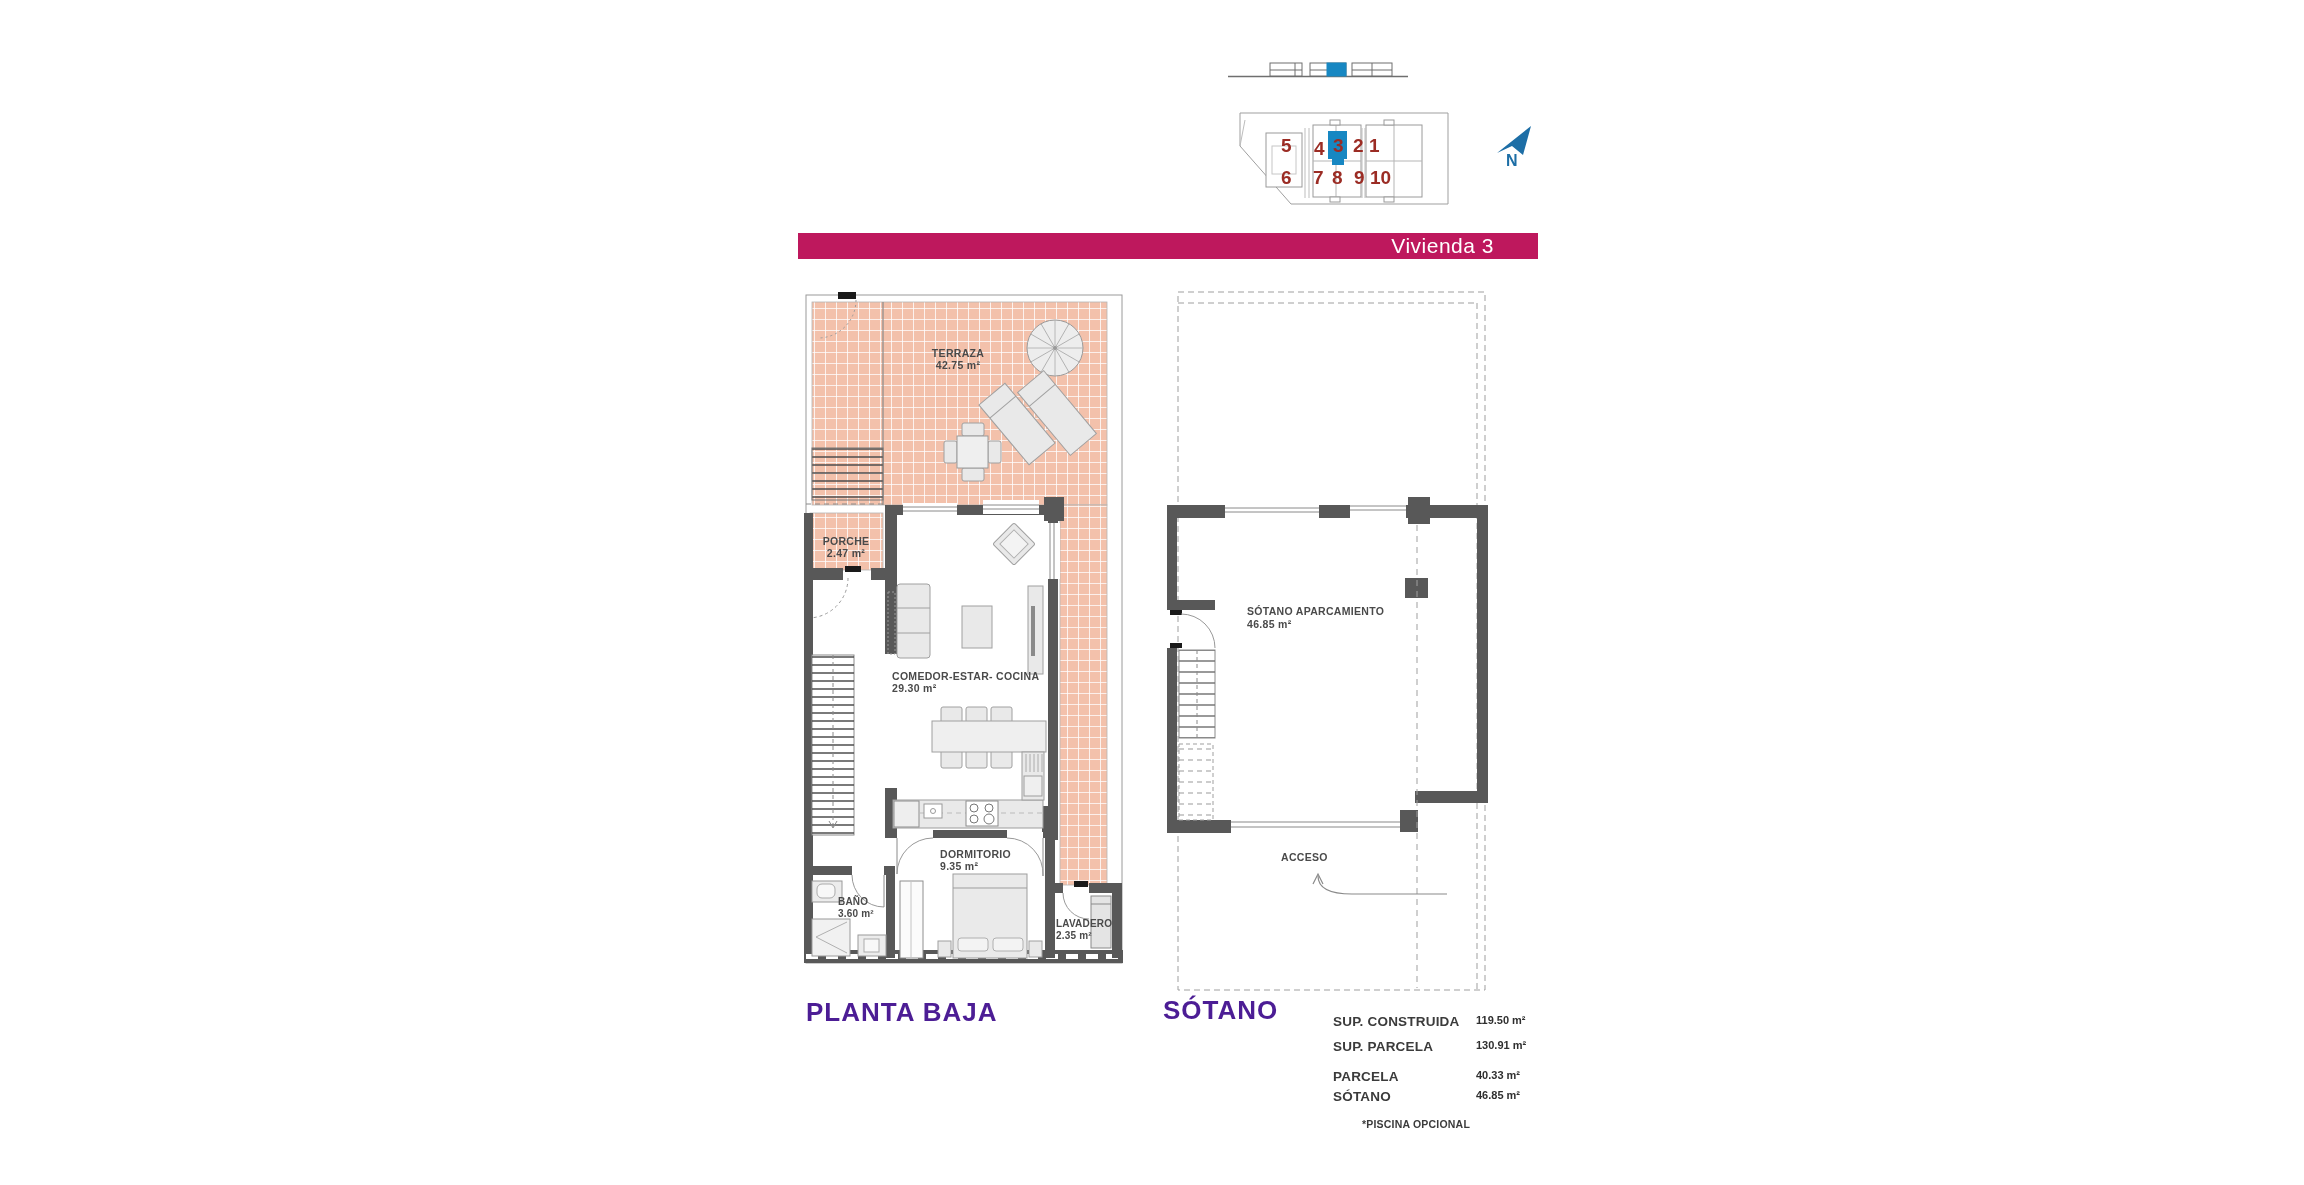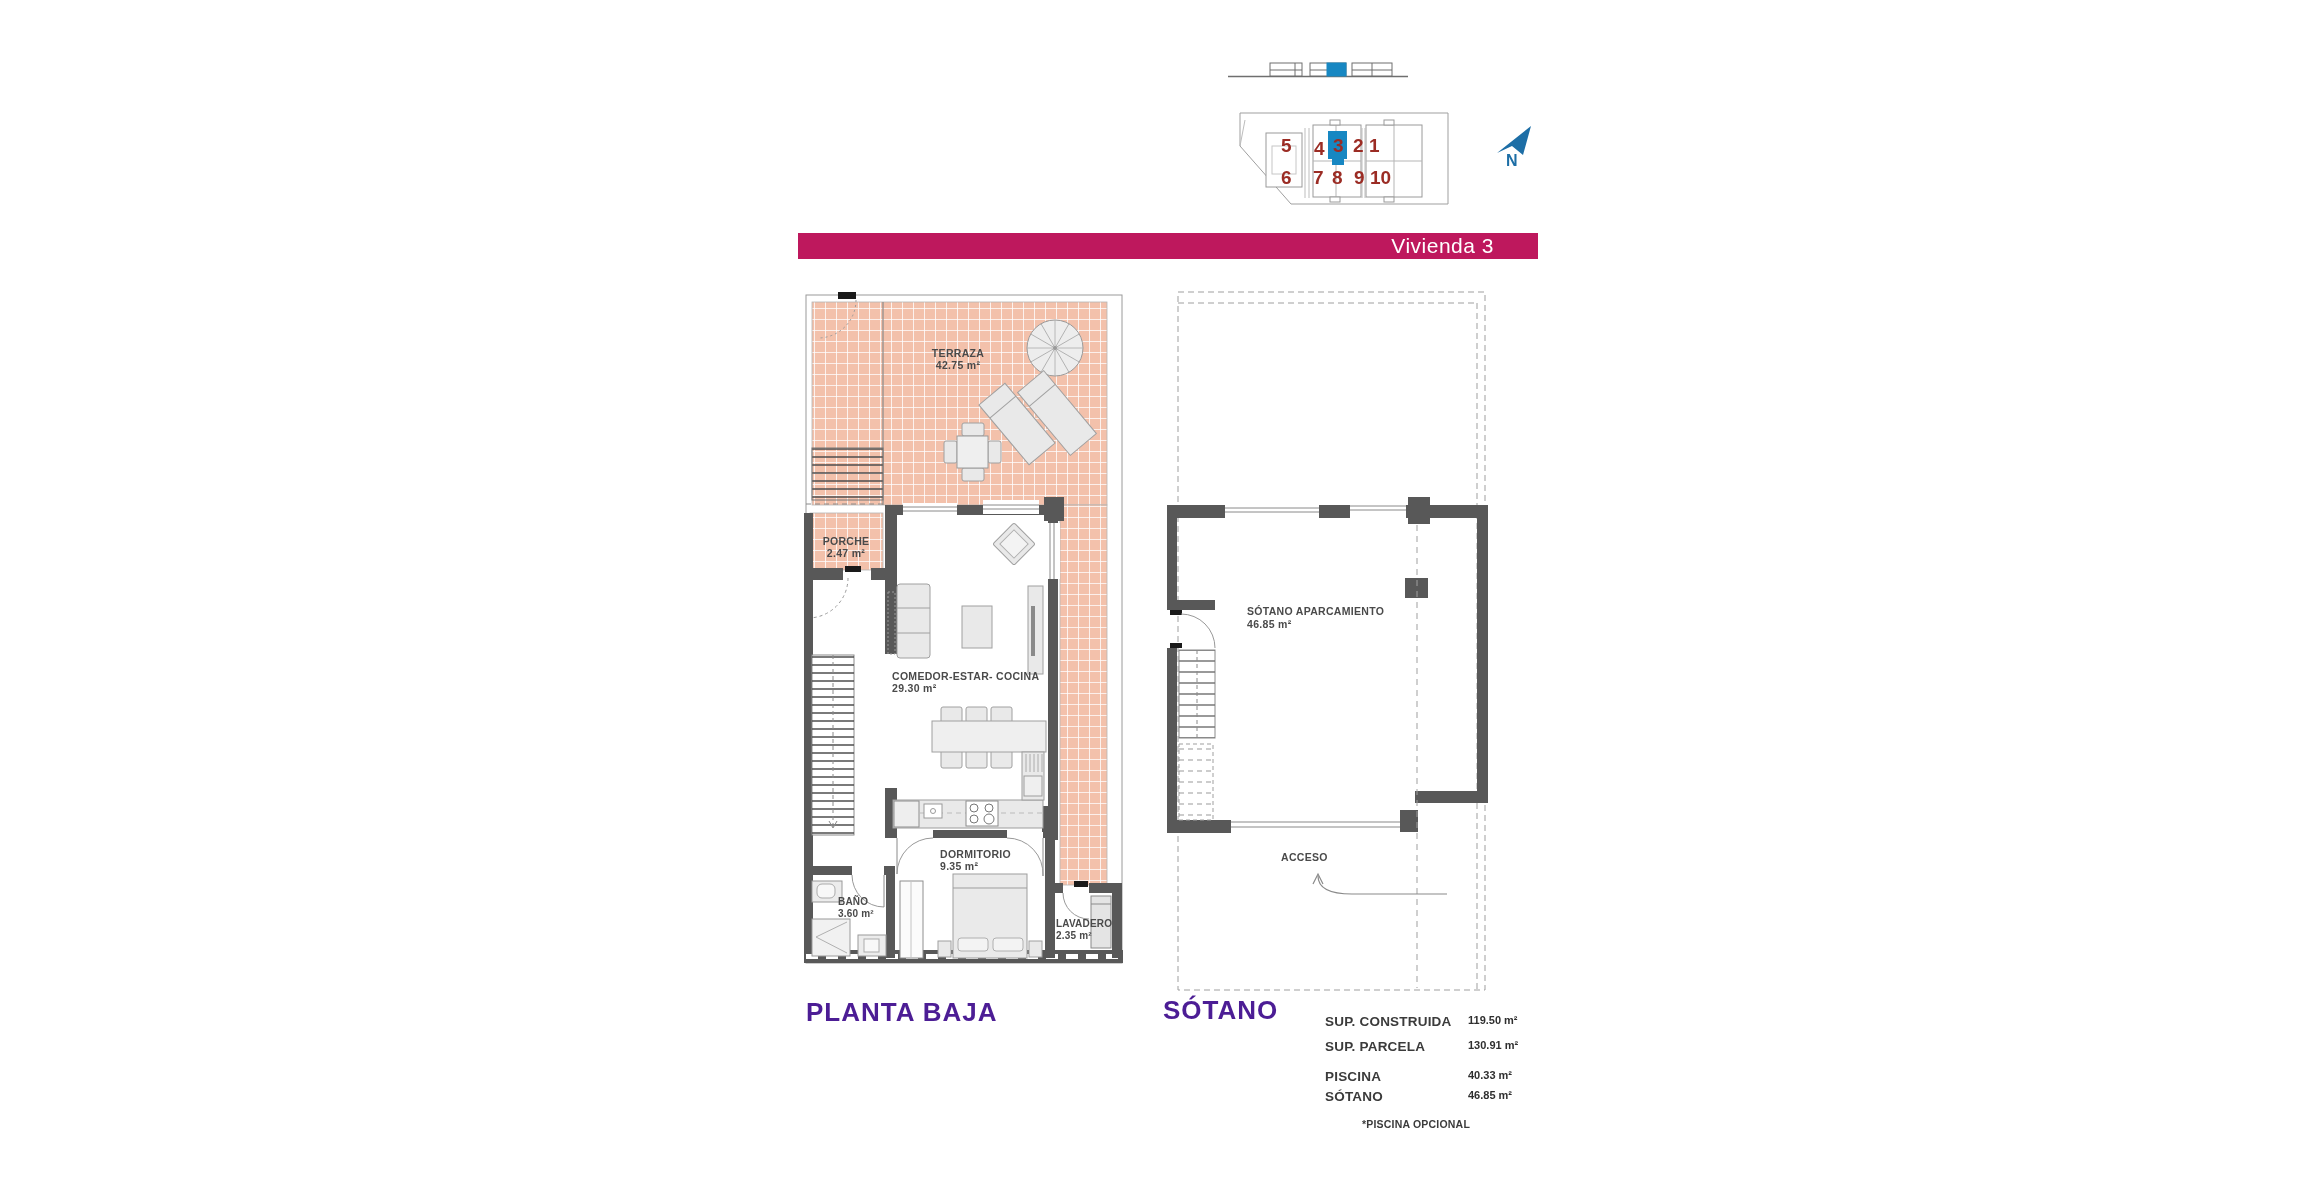--- a/index.html
+++ b/index.html
@@ -8,21 +8,21 @@
   .scene{position:absolute;left:0;top:0;}
 
   .banner{position:absolute;left:798px;top:233px;width:740px;height:26px;background:#be185d;}
   .banner span{position:absolute;right:44px;top:1px;color:#ffffff;font-size:21px;letter-spacing:.5px;}
 
   .plan-title{position:absolute;color:#4c1d95;font-size:26px;letter-spacing:1px;font-weight:700;}
   #title-ground{left:806px;top:997px;}
   #title-basement{left:1163px;top:995px;}
 
   .summary{position:absolute;left:1325px;top:1014px;width:230px;}
-  .srow{position:absolute;left:0;width:230px;height:18px;}
+  .srow{position:absolute;left:8px;width:230px;height:18px;}
   .srow .lab{position:absolute;left:0;font-size:13.5px;font-weight:700;color:#3b3b3b;letter-spacing:.2px;}
   .srow .val{position:absolute;left:133px;font-size:11px;font-weight:700;color:#2f2f2f;margin-left:10px;}
   .snote{position:absolute;left:0;top:104px;font-size:10.5px;font-weight:700;color:#3b3b3b;letter-spacing:.2px;margin-left:37px;}
 
   
   .rlabel{font-family:"Liberation Sans",sans-serif;font-size:10.5px;font-weight:700;fill:#4a4a4a;letter-spacing:.3px;}
   .rlabel-sm{font-family:"Liberation Sans",sans-serif;font-size:10px;font-weight:700;fill:#4a4a4a;letter-spacing:.2px;}
   .sitenum{font-family:"Liberation Sans",sans-serif;font-size:19px;font-weight:700;fill:#9b2c24;}
   .northN{font-family:"Liberation Sans",sans-serif;font-size:16px;font-weight:700;fill:#1d6ea6;}
 
@@ -349,21 +349,21 @@
 <div class="summary">
   <div class="srow" style="top:0">
     <span class="lab">SUP. CONSTRUIDA</span>
     <span class="val">119.50 m²</span>
   </div>
   <div class="srow" style="top:25px">
     <span class="lab">SUP. PARCELA</span>
     <span class="val">130.91 m²</span>
   </div>
   <div class="srow" style="top:55px">
-    <span class="lab">PISCINA</span>
+    <span class="lab">PARCELA</span>
     <span class="val">40.33 m²</span>
   </div>
   <div class="srow" style="top:75px">
     <span class="lab">SÓTANO</span>
     <span class="val">46.85 m²</span>
   </div>
   <div class="snote">*PISCINA OPCIONAL</div>
 </div>
 
 </div>

